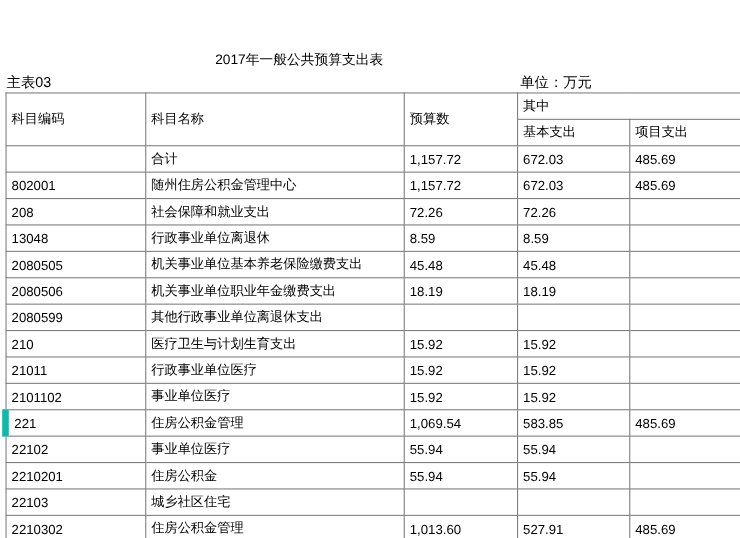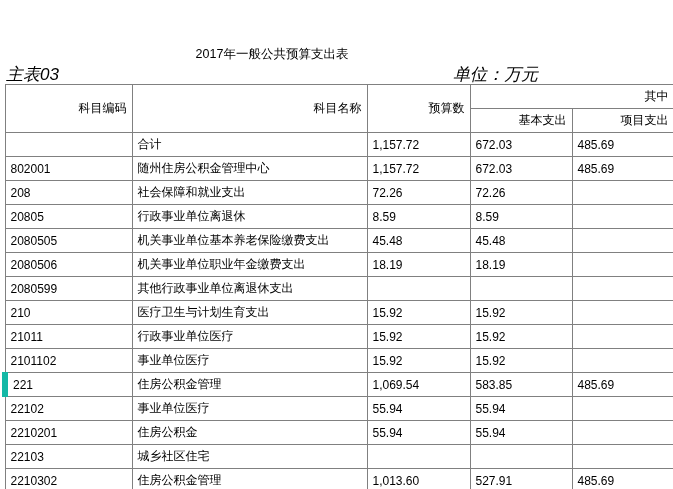--- a/index.html
+++ b/index.html
@@ -25,26 +25,25 @@
     text-align: center;
     font-size: 12.5px;
     line-height: 18px;
     padding-top: 5px;
     padding-bottom: 3px;
     color: #000;
   }
   .meta-row {
     display: flex;
     justify-content: space-between;
-    align-items: center;
-    font-size: 17px;
+    align-items: flex-start;
+    font-size: 13px;
     padding: 0 6px 2px 6px;
     height: 18px;
     box-sizing: border-box;
-    font-style: italic;
   }
   .meta-left {
     text-align: left;
   }
   .meta-right {
     text-align: right;
   }
   table.budget {
     border-collapse: collapse;
     width: 669px;
@@ -58,21 +57,21 @@
     font-weight: normal;
     padding: 2px 5px;
     height: 24px;
     box-sizing: border-box;
     vertical-align: middle;
     text-align: left;
     overflow: hidden;
     white-space: nowrap;
   }
   table.budget th {
-    text-align: right;
+    text-align: left;
   }
   .col-code { width: 127px; }
   .col-name { width: 235px; }
   .col-budget { width: 103px; }
   .col-basic { width: 102px; }
   .col-project { width: 102px; }
   .row-highlight-left td:first-child {
     border-left: 6px solid #14b8a6;
   }
 </style>
@@ -124,21 +123,21 @@
           <td>485.69</td>
         </tr>
         <tr>
           <td>208</td>
           <td>社会保障和就业支出</td>
           <td>72.26</td>
           <td>72.26</td>
           <td></td>
         </tr>
         <tr>
-          <td>20805</td>
+          <td>13048</td>
           <td>行政事业单位离退休</td>
           <td>8.59</td>
           <td>8.59</td>
           <td></td>
         </tr>
         <tr>
           <td>2080505</td>
           <td>机关事业单位基本养老保险缴费支出</td>
           <td>45.48</td>
           <td>45.48</td>

